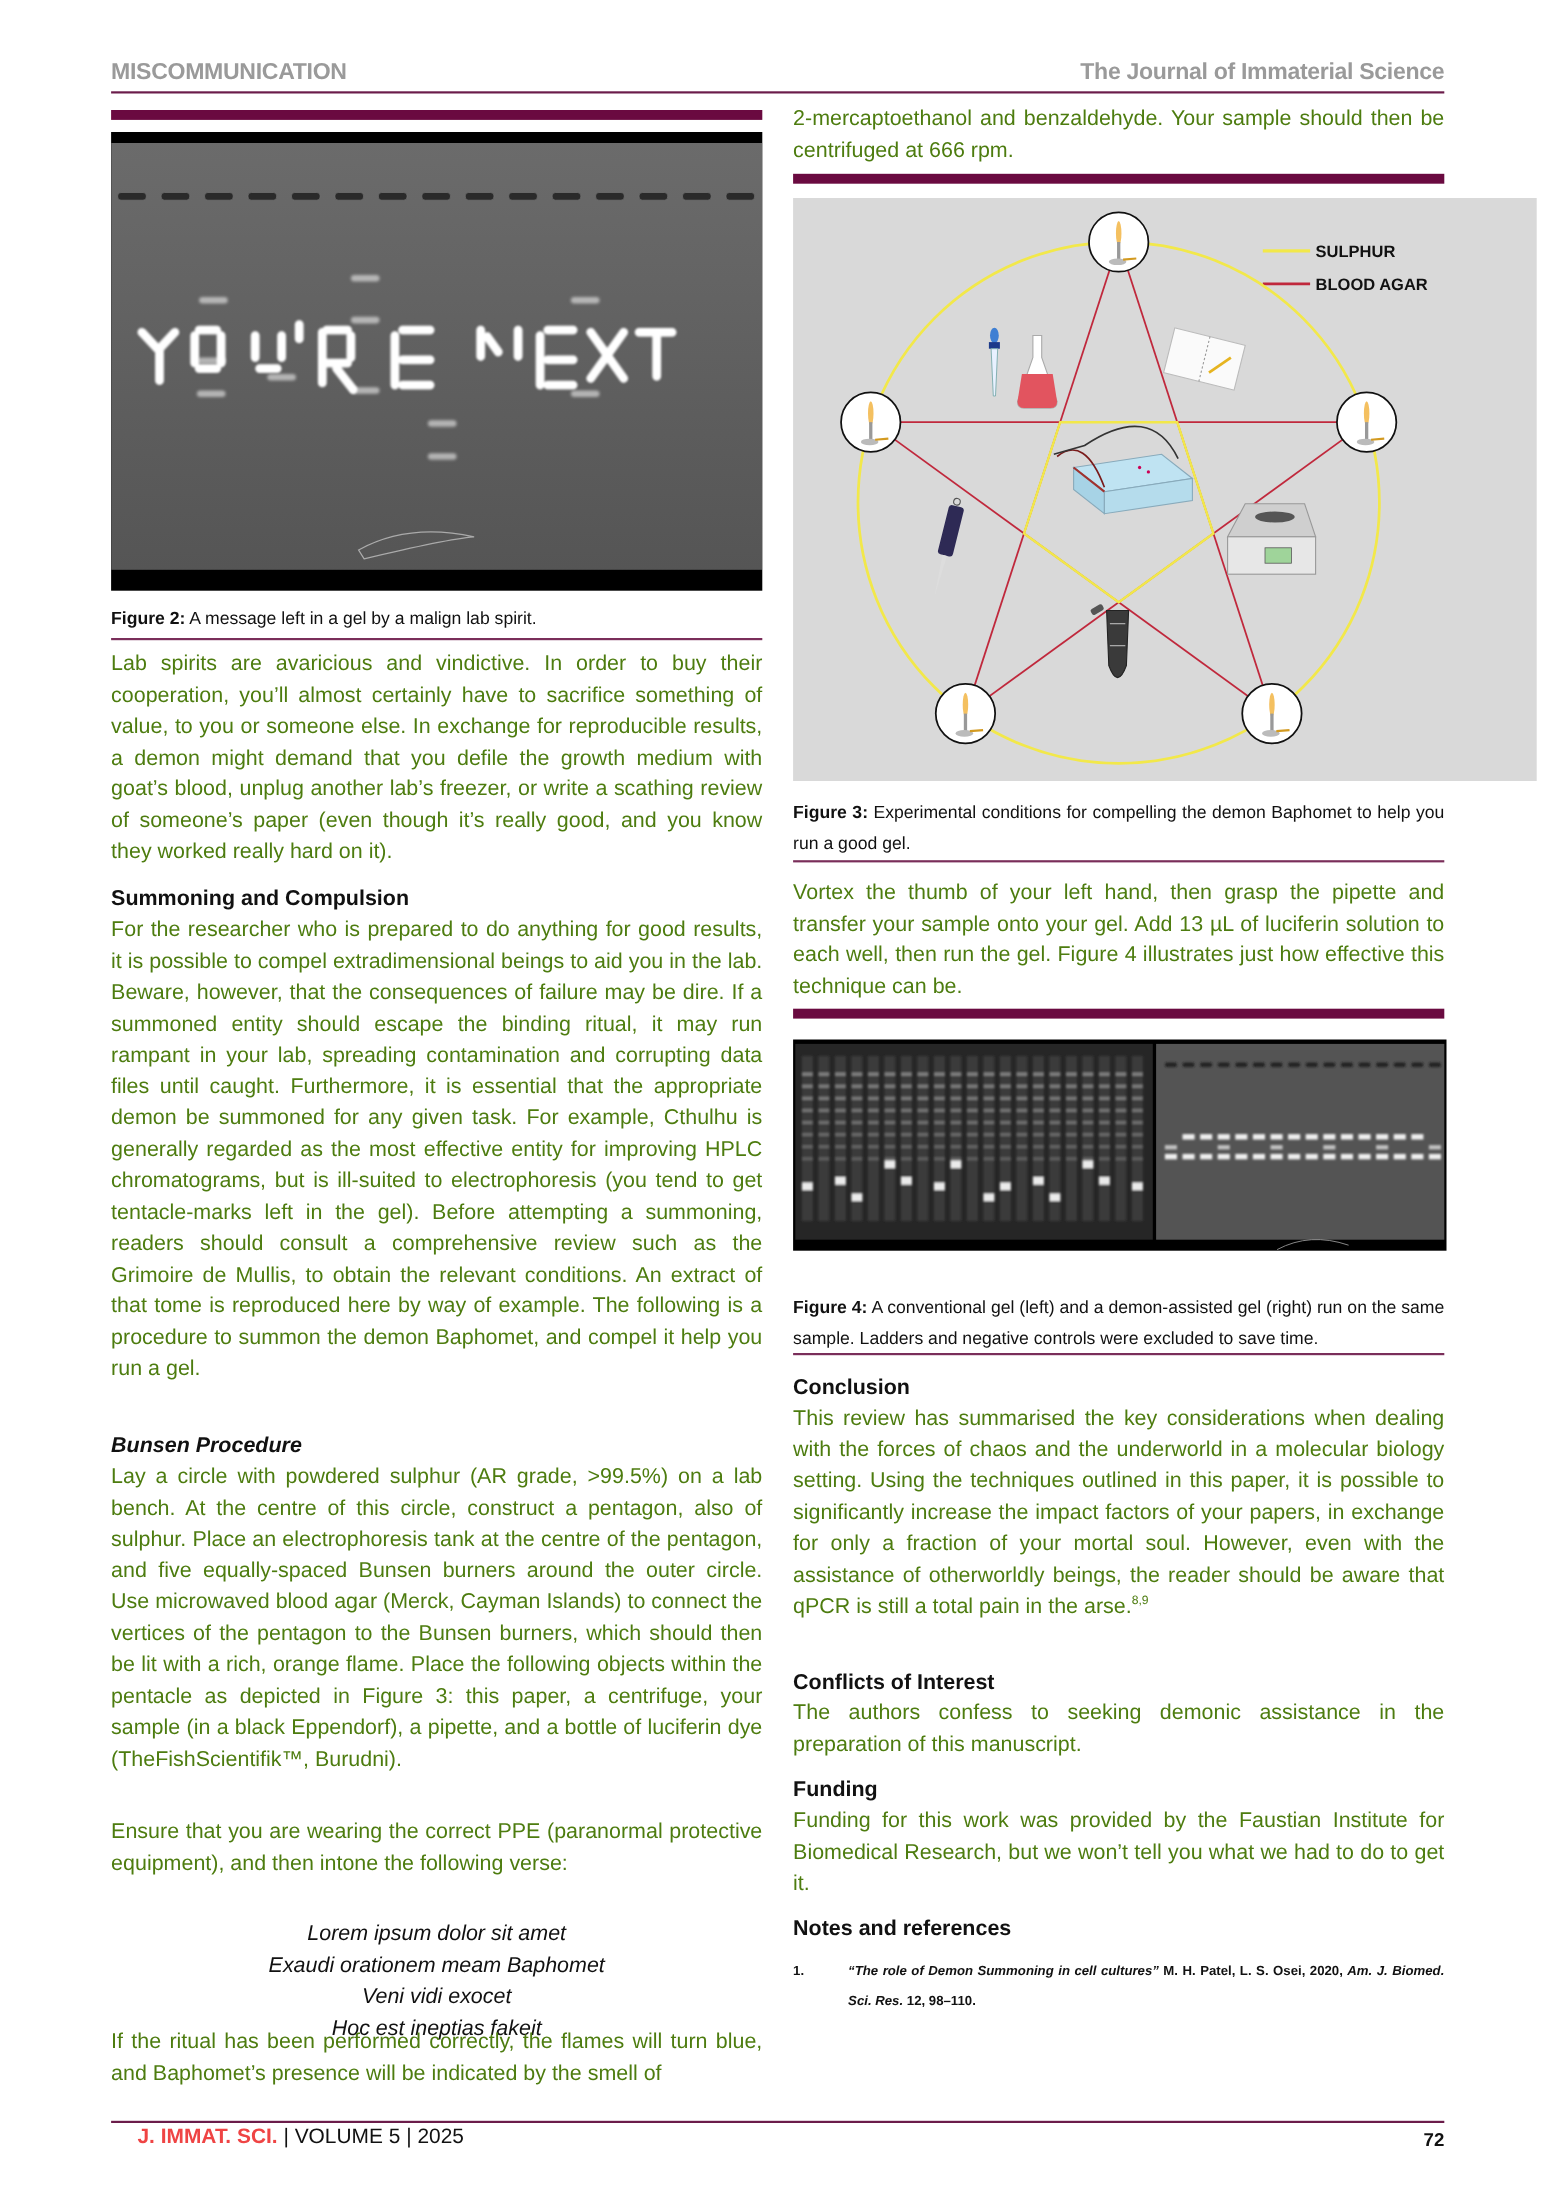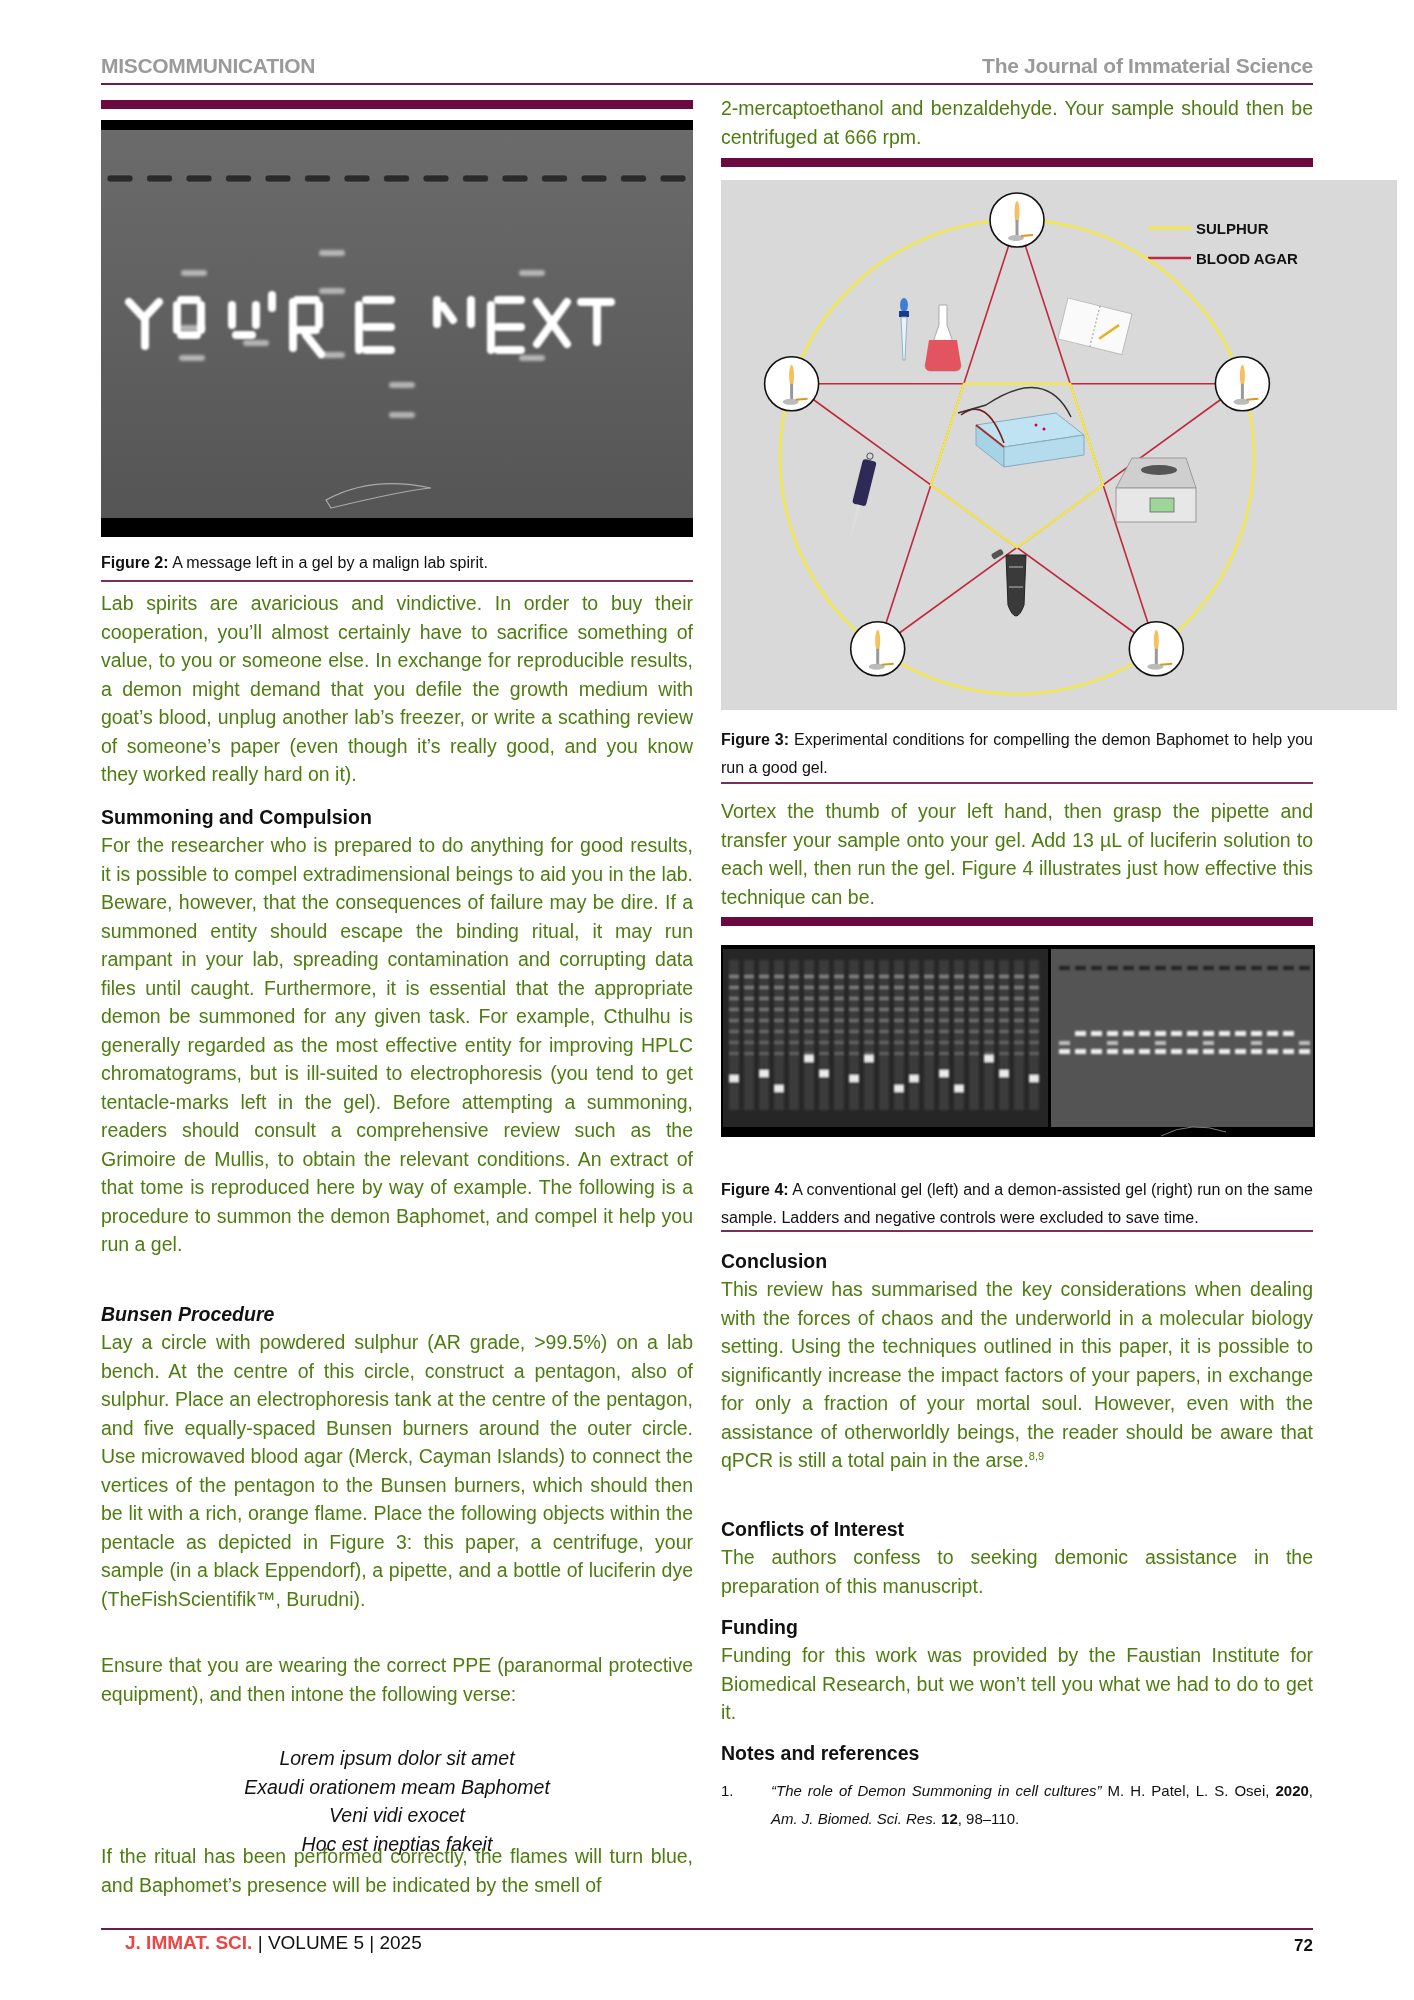--- a/index.html
+++ b/index.html
@@ -11,21 +11,21 @@
   .thickbar{height:9px;background:#6a0a40;}
   .thinrule{height:2px;background:#7a2e5a;}
   .col{width:592px;}
   .body-text{font-size:19.5px;line-height:28.5px;text-align:justify;color:#4d7c0f;}
   .heading{font-weight:bold;font-size:19.5px;line-height:28px;}
   .heading.italic{font-style:italic;}
   .caption{font-size:16px;line-height:28px;text-align:justify;}
   .caption b{font-weight:bold;}
   .verse{text-align:center;font-style:italic;font-size:19.5px;line-height:28.5px;margin-top:28px;}
   .gel{background:#555;overflow:hidden;}
-  .ref{font-size:15px;line-height:28px;padding-left:50px;text-indent:-50px;text-align:justify;}
+  .ref{font-size:12px;line-height:28px;padding-left:50px;text-indent:-50px;text-align:justify;font-weight:bold;}
   .ref .num{display:inline-block;width:50px;text-indent:0;}
   .footer-journal{color:#ef4444;font-weight:bold;margin-left:24px;}
   sup{font-size:11px;line-height:0;}
 </style>
 </head>
 <body>
 
 <div class="abs runhead" style="left:101px;">MISCOMMUNICATION</div>
 <div class="abs runhead" style="right:101px;">The Journal of Immaterial Science</div>
 <div class="abs hrule" style="left:101px;top:83px;width:1212px;"></div>

